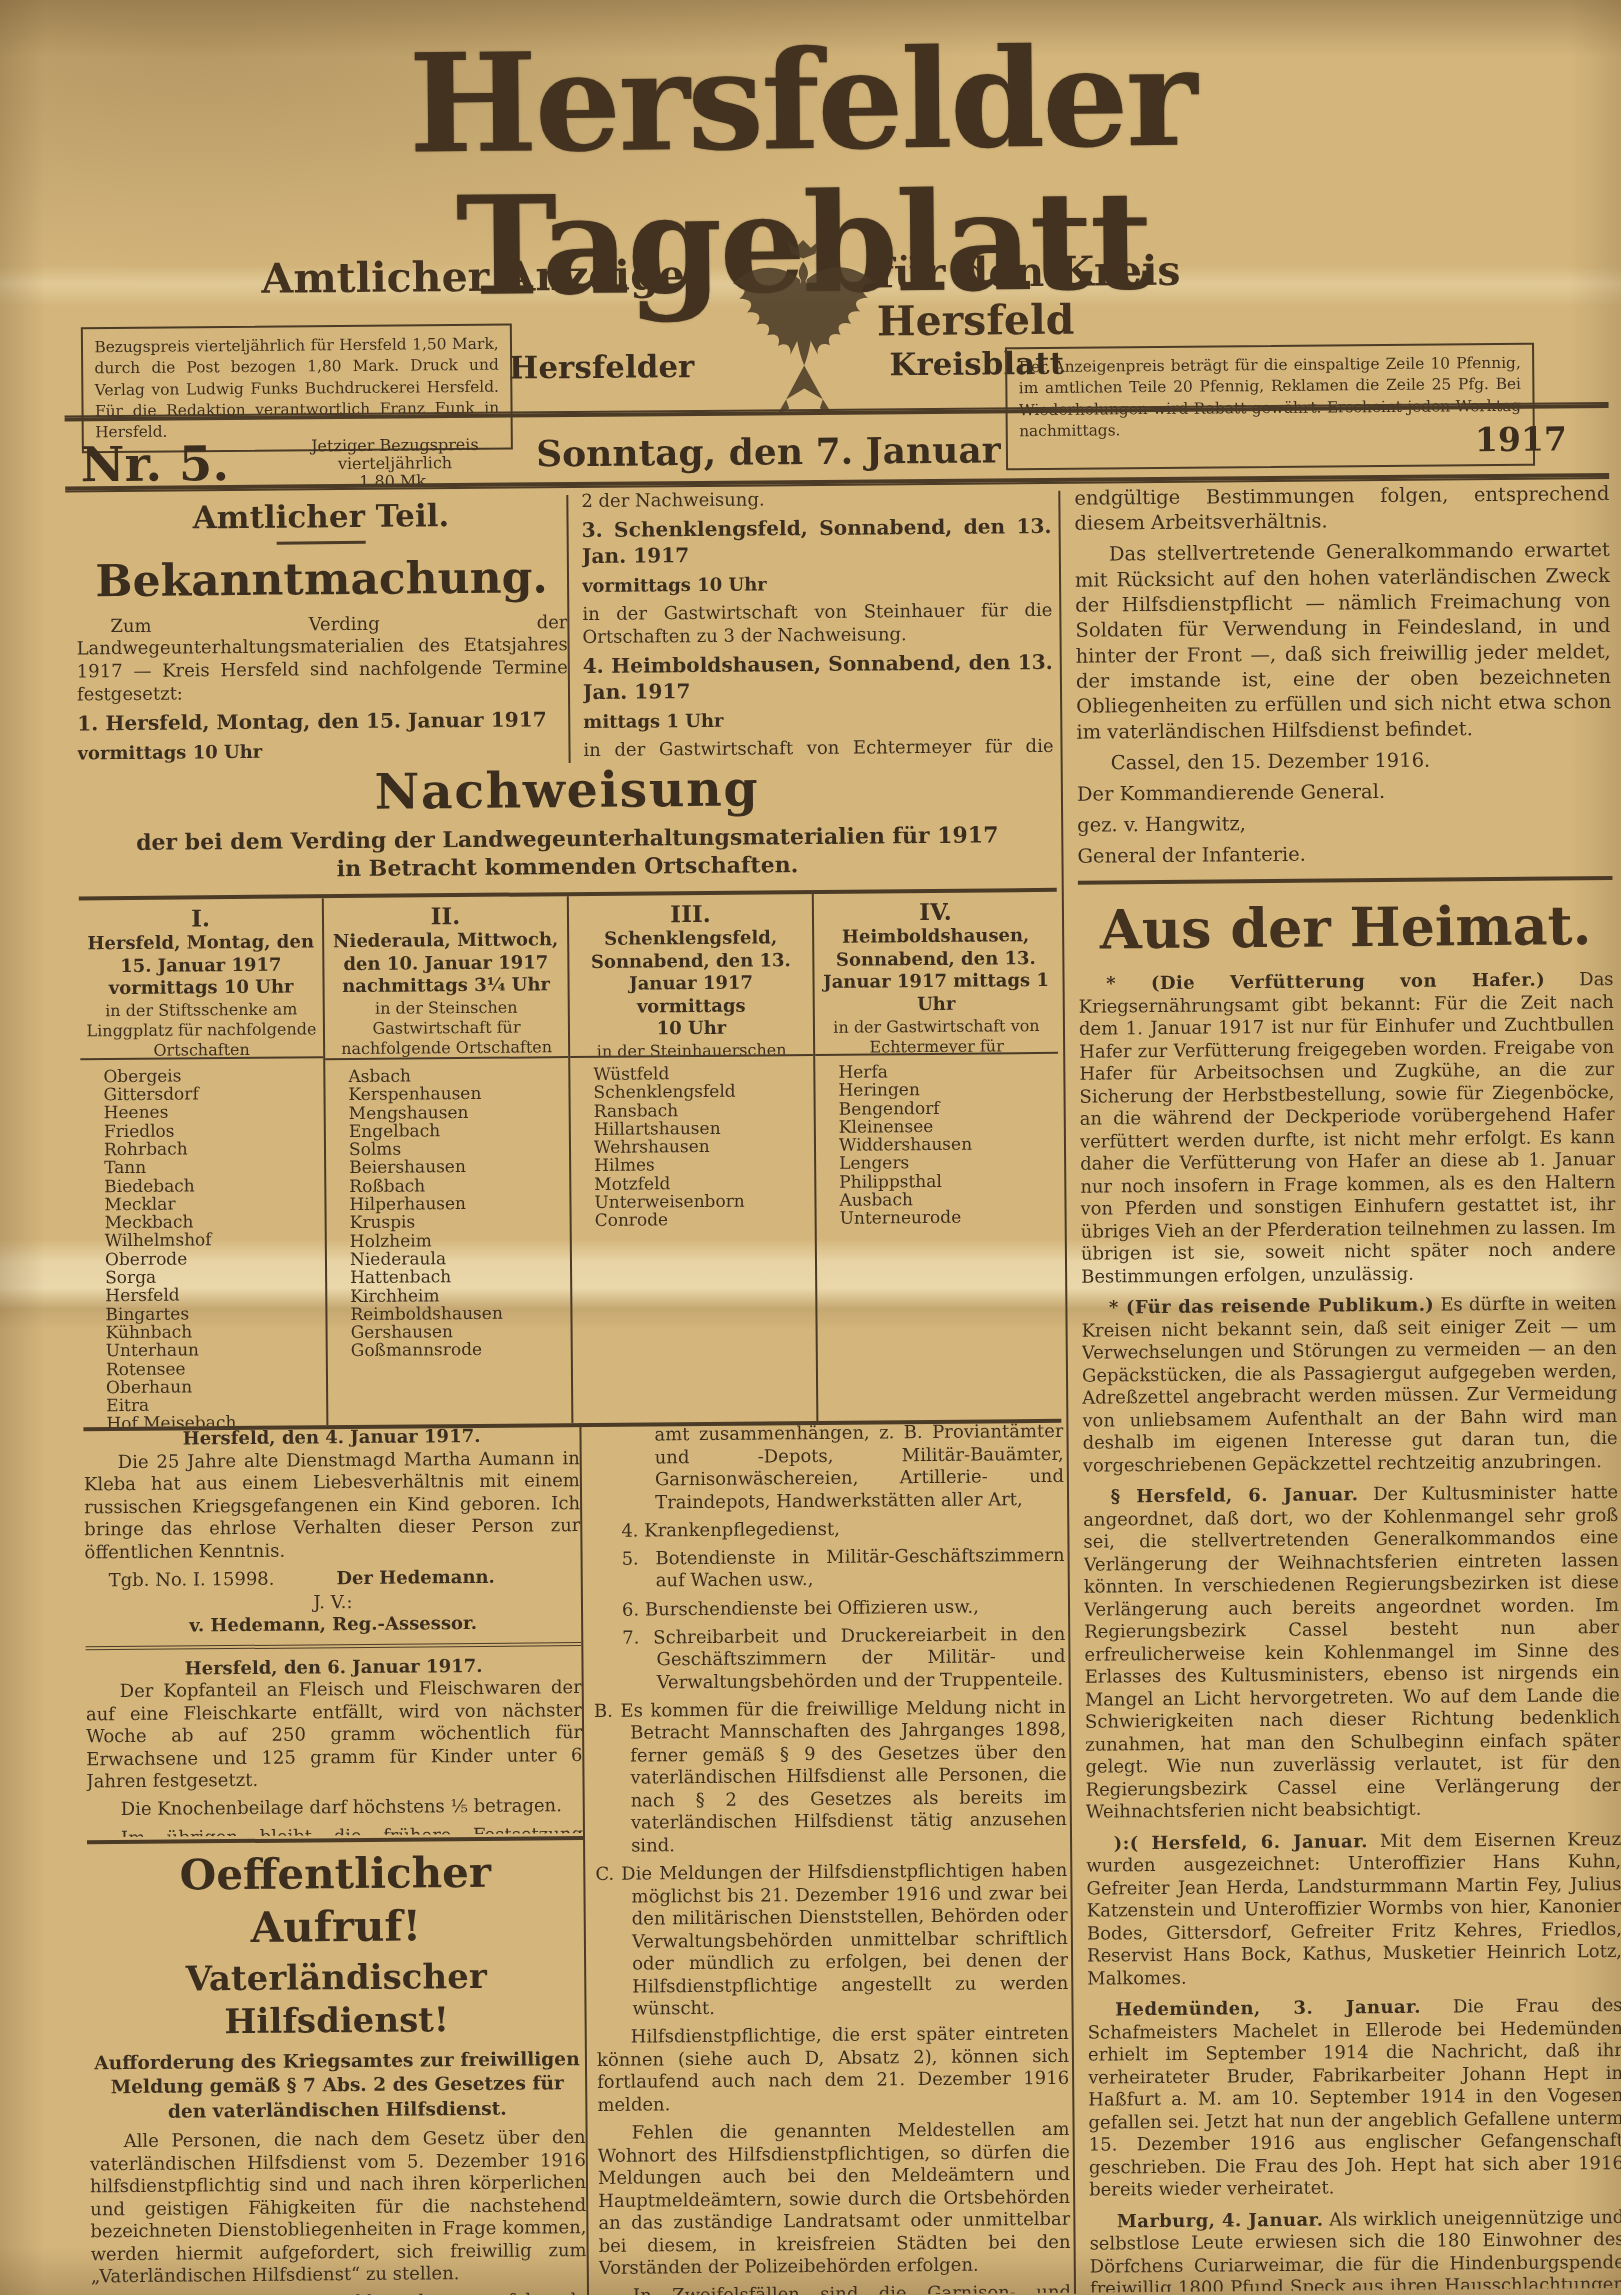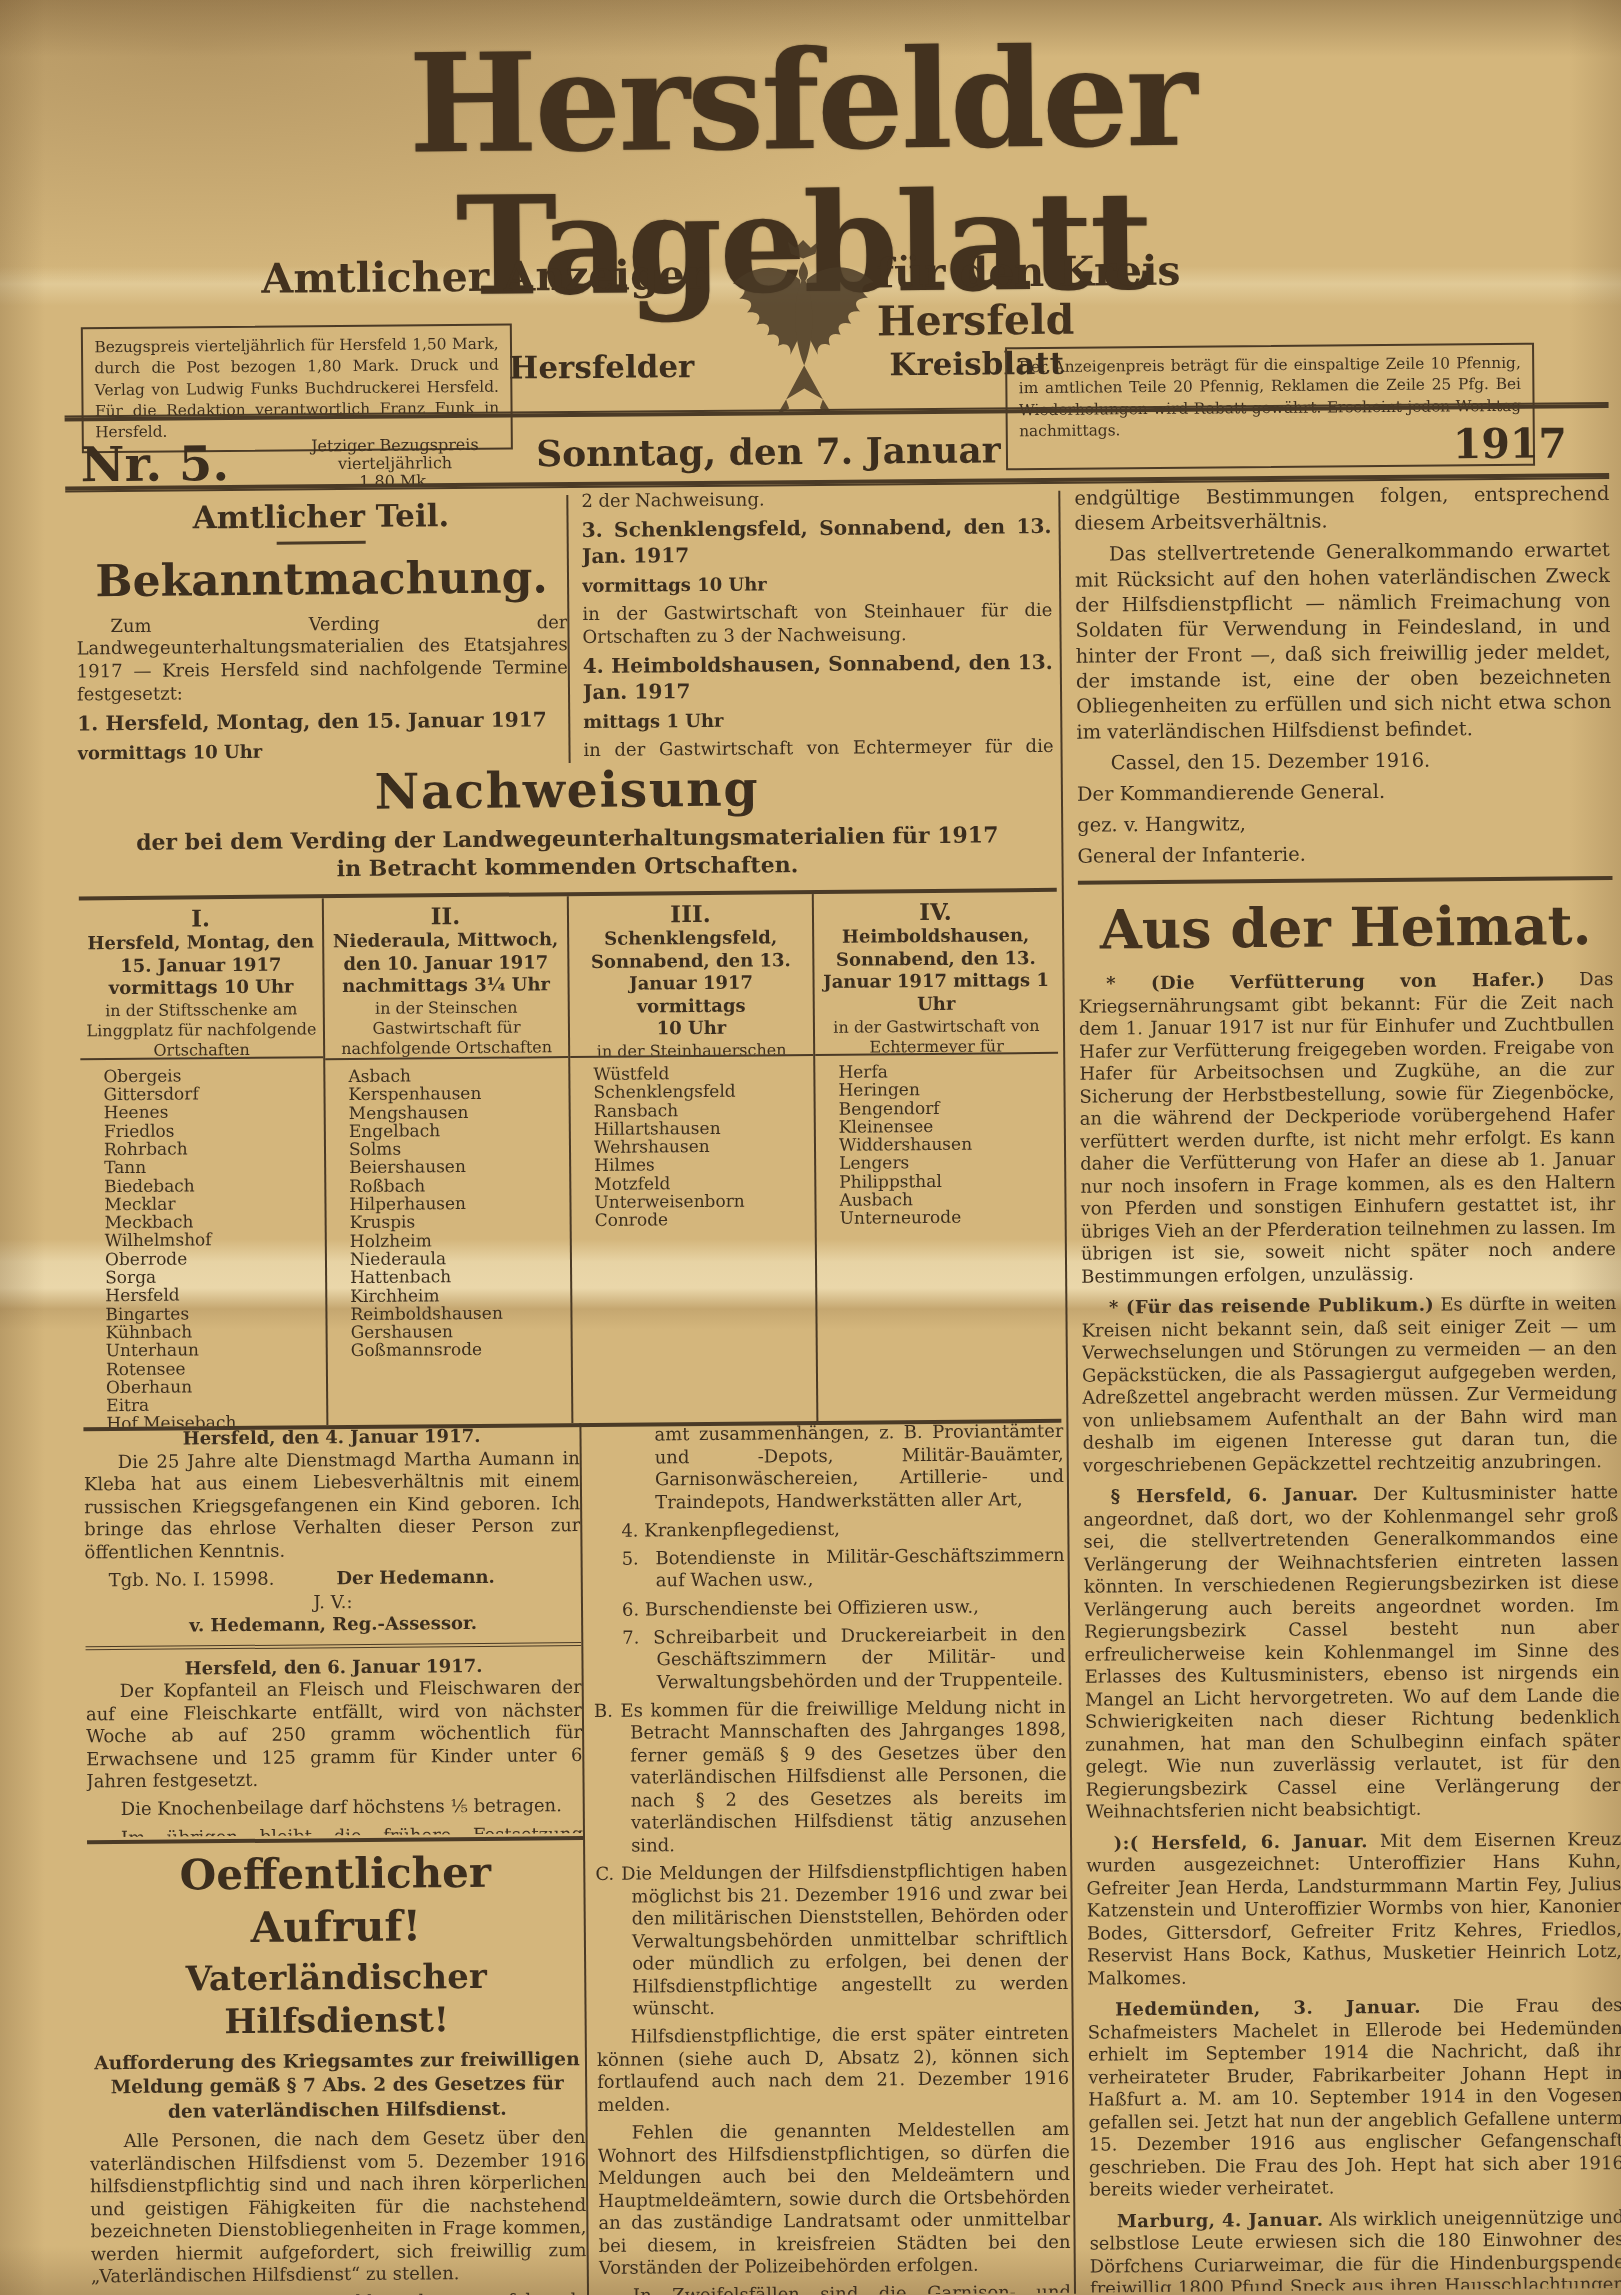--- a/index.html
+++ b/index.html
@@ -38,21 +38,21 @@
 
   .drule{height:4.9px;border-top:2.4px solid #4a3a26;border-bottom:4.9px solid #4a3a26}
   .drule2{height:4.9px;border-top:4.9px solid #4a3a26;border-bottom:2.4px solid #4a3a26}
   .thin2{height:4px;border-top:1.6px solid #4a3a26;border-bottom:1.6px solid #4a3a26}
   .thick1{border-top:4px solid #4a3a26}
   .vrule{position:absolute;width:2.4px;background:#4a3a26}
 
   .issue{font-size:48px;font-weight:bold}
   .price-note{font-size:16px;line-height:1.15;text-align:center}
   .edition-date{font-size:36px;font-weight:bold;text-align:center}
-  .year{font-size:41px;font-weight:bold}
+  .year{font-size:33px;font-weight:bold}
 
   .h-section{font-size:31px;font-weight:bold;text-align:center}
   .small-rule{width:89px;height:3.2px;background:#4a3a26;margin:4.9px auto 6.5px}
   .h-article{font-size:44px;font-weight:bold;text-align:center;margin-bottom:6.5px}
   .coltext{font-size:18px;line-height:1.26}
   .sig-row{display:flex;justify-content:space-between;padding:0 24px;margin:1.6px 0}
 
   .h-nach{font-size:49px;font-weight:bold;text-align:center;letter-spacing:1.6px}
   .nach-sub{font-size:22px;font-weight:bold;text-align:center;line-height:1.3;margin-top:4.9px}
   .ntable{display:flex;border-top:4.9px solid #4a3a26;border-bottom:4.9px solid #4a3a26;height:535px;overflow:hidden}

